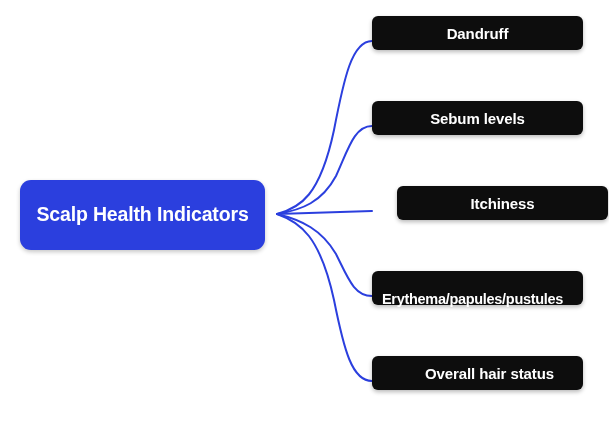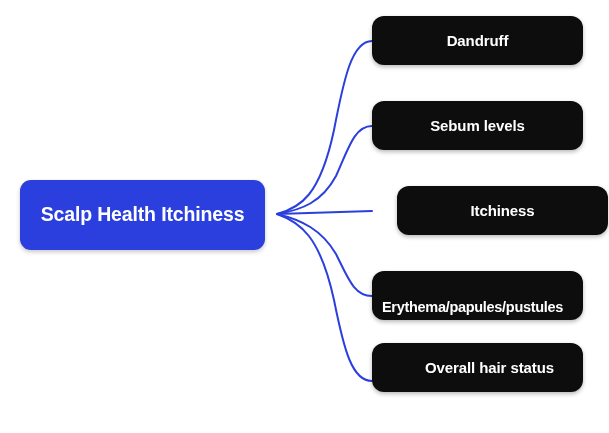--- a/index.html
+++ b/index.html
@@ -53,22 +53,22 @@
     letter-spacing: -0.15px;
     white-space: nowrap;
     line-height: 1;
   }
 
   
   .branch-node {
     position: absolute;
     left: 372px;
     width: 211px;
-    height: 49px;
-    border-radius: 12px;
+    height: 34px;
+    border-radius: 6px;
     background: #0D0D0D;
     box-shadow: 0 2px 4px rgba(0,0,0,0.28);
     display: flex;
     align-items: center;
     justify-content: center;
     box-sizing: border-box;
     z-index: 2;
   }
   .branch-node .node-label {
     color: #ffffff;
@@ -88,39 +88,39 @@
   .branch-node.overflow .node-label {
     font-size: 14.5px;
     letter-spacing: -0.3px;
     margin-top: 23px;
   }
 
   .n0 { top: 16px; }
   .n1 { top: 101px; }
   .n2 { top: 186px; margin-left: 25px; }
   .n3 { top: 271px; }
-  .n4 { top: 343px; padding-left: 24px; }
+  .n4 { top: 356px; padding-left: 24px; }
 </style>
 </head>
 <body>
 
 <div id="canvas">
 
   <svg id="connector-layer" viewBox="0 0 609 433" width="609" height="433">
     <g fill="none" stroke="#2B3FDE" stroke-width="2" stroke-linecap="round">
       <path d="M 277,214 C 300,208 320,196 334,130 C 344,78 352,41 372,41"></path>
       <path d="M 277,214 C 302,210 322,202 336,176 C 348,150 354,126 372,126"></path>
       <path d="M 277,214 L 372,211"></path>
       <path d="M 277,214 C 302,220 322,230 336,254 C 348,278 354,296 372,296"></path>
       <path d="M 277,214 C 300,222 320,236 334,300 C 344,350 352,381 372,381"></path>
     </g>
   </svg>
 
   <div class="root-node">
-    <span class="node-label">Scalp Health Itchiness</span>
+    <span class="node-label">Scalp Health Indicators</span>
   </div>
 
   <div class="branch-node n0">
     <span class="node-label">Dandruff</span>
   </div>
 
   <div class="branch-node n1">
     <span class="node-label">Sebum levels</span>
   </div>
 

